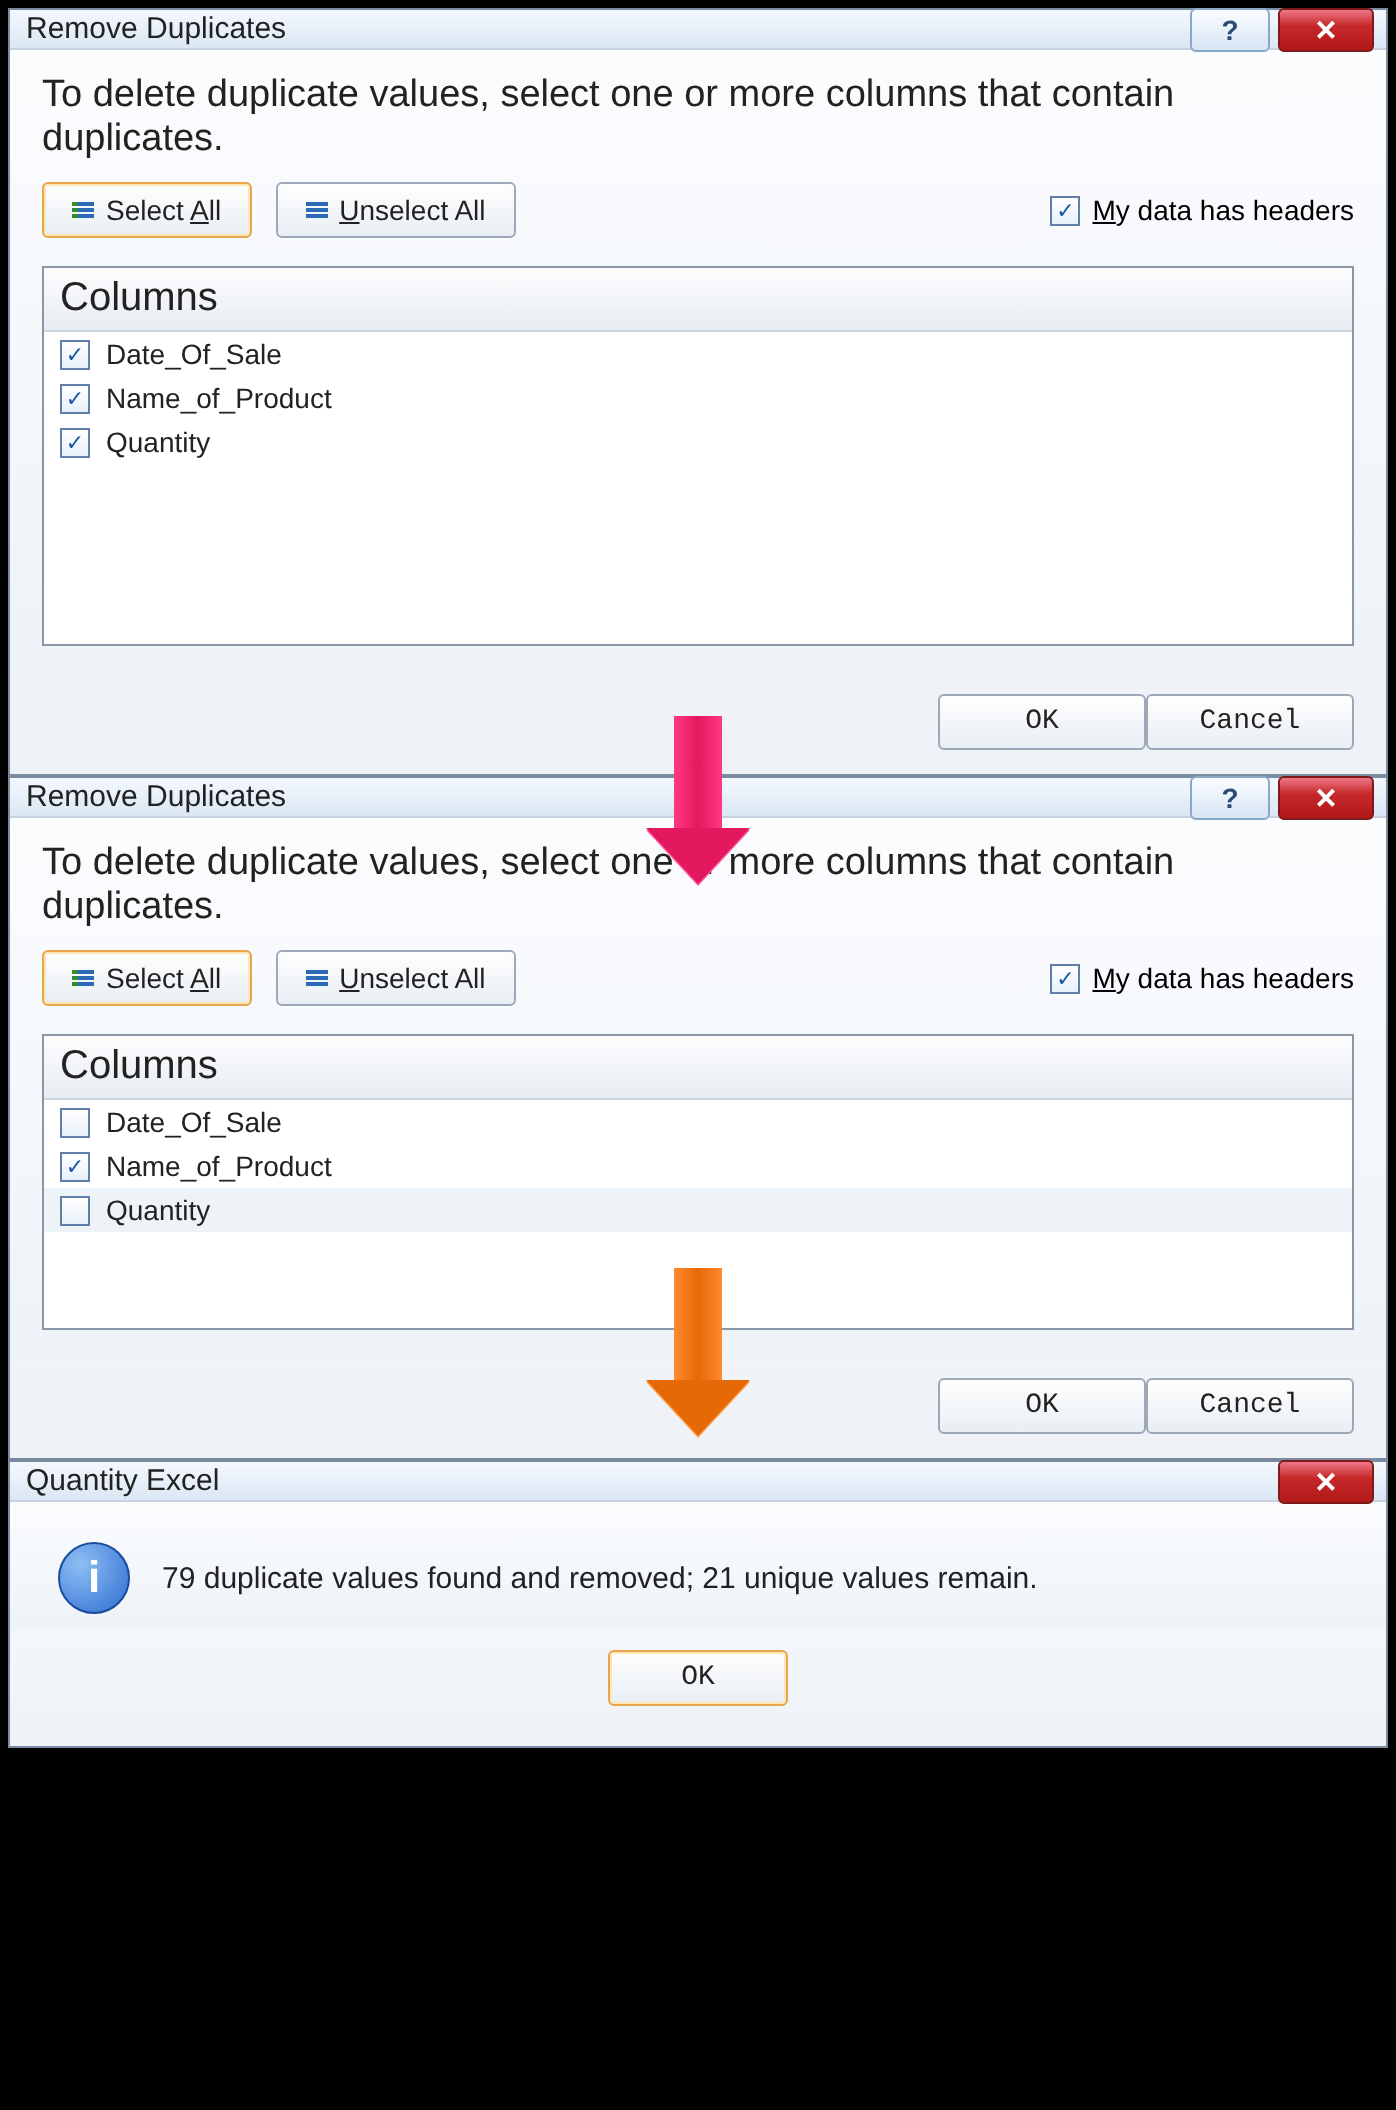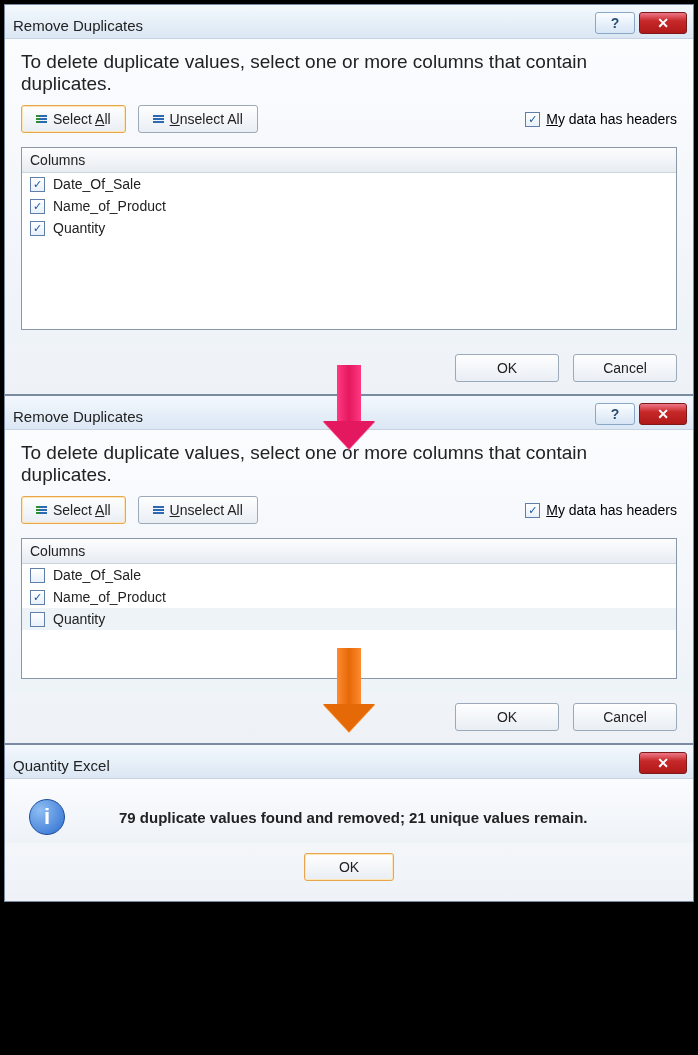--- a/index.html
+++ b/index.html
@@ -11,25 +11,25 @@
   padding: 4px;
 }
 .dialog {
   background: linear-gradient(#fdfdfe,#eef2f7);
   border: 1px solid #7a8aa0;
   position: relative;
 }
 .titlebar {
   background: linear-gradient(#f3f8fd,#dbe7f4);
   display: flex;
-  align-items: flex-end;
+  align-items: center;
   justify-content: space-between;
   padding: 4px 6px 4px 8px;
   border-bottom: 1px solid #c8d3e2;
-  height: 34px;
+  height: 20px;
 }
 .titlebar-title { font-size: 15px; color: #222; }
 .titlebar-controls { display: flex; gap: 4px; }
 .tb-btn {
   width: 40px; height: 22px;
   border-radius: 3px;
   display: flex; align-items: center; justify-content: center;
   font-size: 14px;
 }
 .tb-help { background: linear-gradient(#fafdff,#d7e5f5); border:1px solid #8aa7c7; color:#2b4c74; font-weight:bold; }
@@ -64,51 +64,51 @@
 .chk {
   width:15px;height:15px;border:1px solid #5f7fa8;background:linear-gradient(#fff,#e8f0fa);
   display:inline-flex;align-items:center;justify-content:center;font-size:11px;color:#1556a1;
 }
 .listbox {
   border:1px solid #8a97a8; background:#fff;
 }
 .listbox-header{
   background:linear-gradient(#fdfdfe,#e7ecf2);
   border-bottom:1px solid #cbd4df;
-  padding:4px 8px;font-size:14px;color:#222;
+  padding:4px 8px;font-size:20px;color:#222;
 }
 .listitem{
   display:flex;align-items:center;gap:8px;
   padding:3px 8px;font-size:14px;color:#222;
 }
 .listitem.sel{background:#eef3f8;}
 .filler{height:90px;}
 .filler2{height:48px;}
-.footer{display:flex;justify-content:flex-end;gap:14px;padding:10px 16px 12px;}
+.footer{display:flex;justify-content:flex-end;gap:0;padding:10px 16px 12px;font-family:Liberation Mono, monospace;}
 .footer .btn{min-width:104px;justify-content:center;padding:5px 10px;}
 .arrow-wrap{position:relative;height:0;}
 .arrow{
   position:absolute;left:50%;transform:translateX(-50%);
   top:-30px;z-index:10;
 }
 .arrow .stem{width:24px;height:56px;margin:0 auto;}
 .arrow .head{width:0;height:0;border-left:26px solid transparent;border-right:26px solid transparent;}
 .arrow.pink .stem{background:linear-gradient(90deg,#ff3980,#e4185f,#ff3980);}
 .arrow.pink .head{border-top:28px solid #e4185f;filter:drop-shadow(0 1px 0 #ff5c99);}
 .arrow.orange .stem{background:linear-gradient(90deg,#ff8a2f,#e66907,#ff8a2f);}
 .arrow.orange .head{border-top:28px solid #e66907;filter:drop-shadow(0 1px 0 #ffa652);}
 .msgbox .body{display:flex;align-items:center;gap:16px;padding:20px 24px 8px;}
 .info-icon{
   width:36px;height:36px;border-radius:50%;
   background:radial-gradient(circle at 30% 30%,#8fbef3,#2b6dd0);
   border:1px solid #1a4c9e;
   color:#fff;font-weight:bold;font-size:22px;
   display:flex;align-items:center;justify-content:center;
 }
-.msgbox .msg{font-size:15px;font-weight:700;color:#222;margin-left:38px;}
+.msgbox .msg{font-size:15px;font-weight:400;color:#222;}
 .msgbox .footer{justify-content:center;padding:10px 0 20px;}
 .underline{text-decoration:underline;}
 </style>
 </head>
 <body>
 
 <div class="dialog">
   <div class="titlebar">
     <span class="titlebar-title">Remove Duplicates</span>
     <div class="titlebar-controls">

